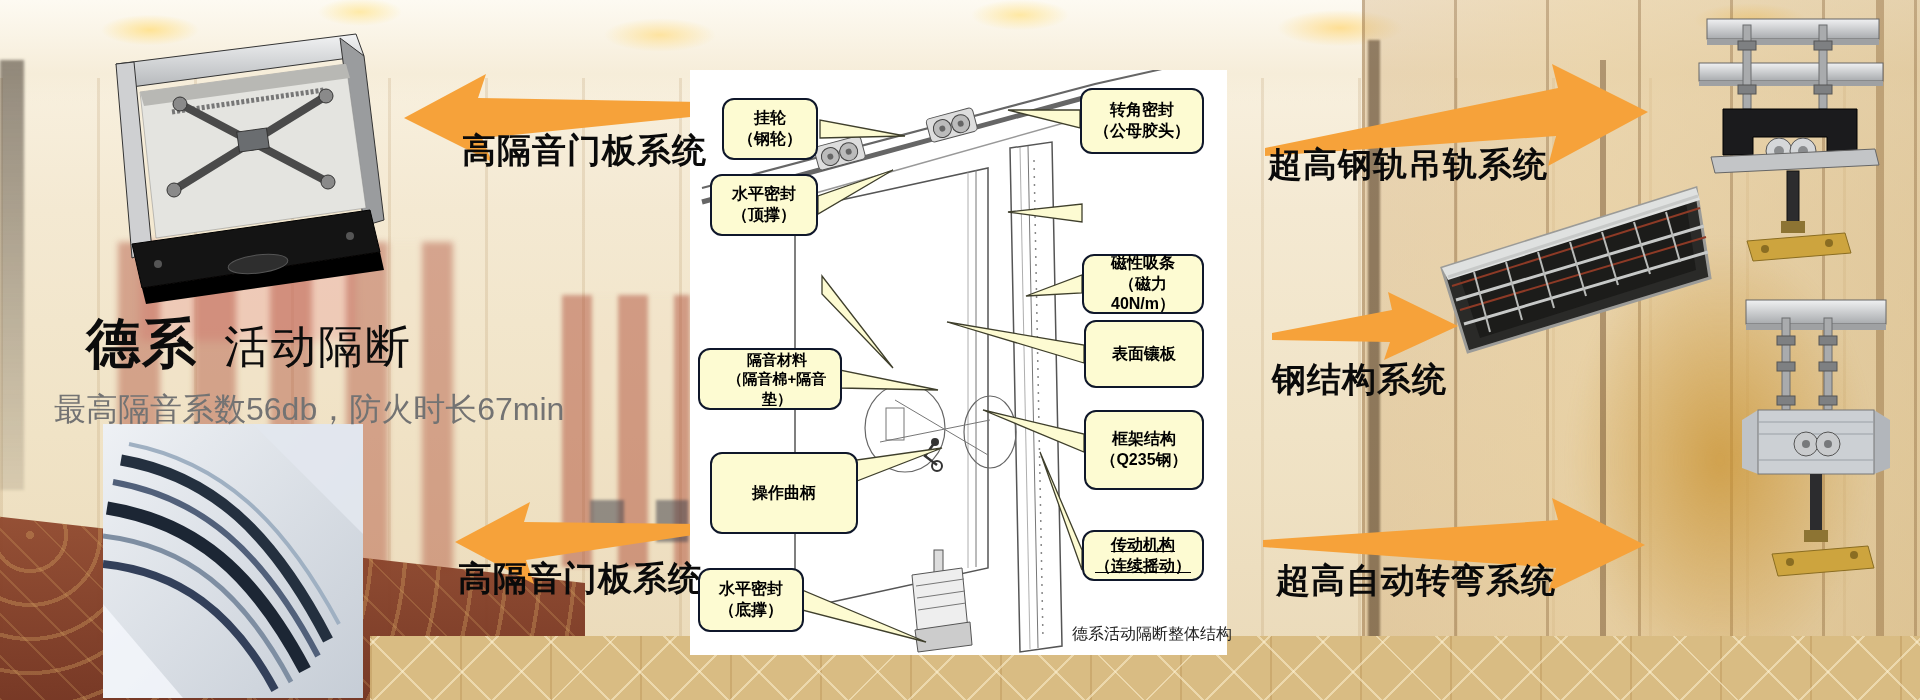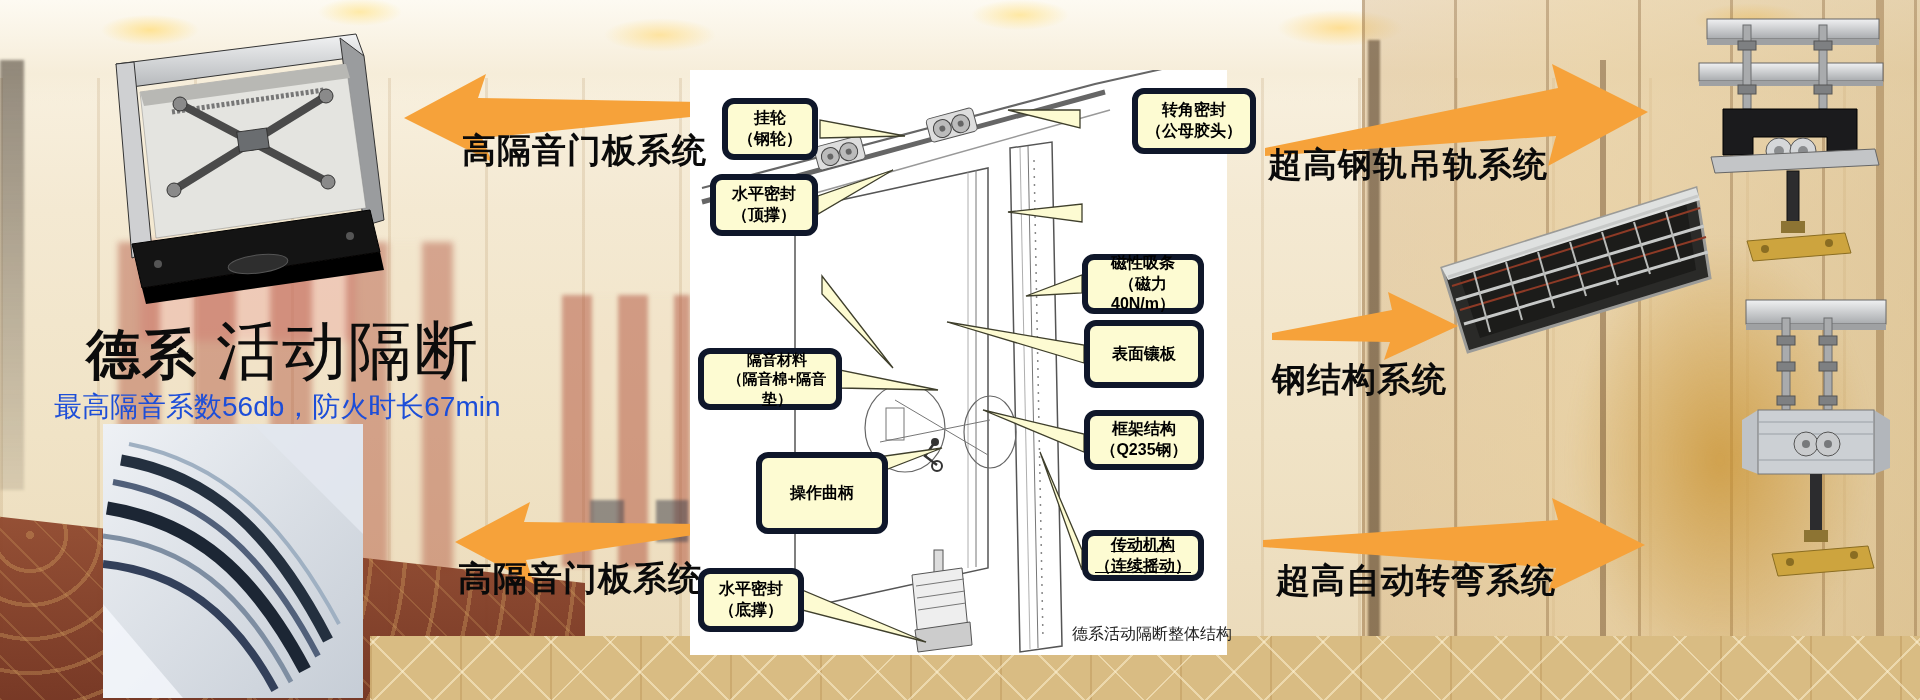--- a/index.html
+++ b/index.html
@@ -42,51 +42,51 @@
     repeating-linear-gradient(90deg,rgba(163,116,52,.25) 0 2px,rgba(163,116,52,0) 2px 90px);}
 
   
   .photo{z-index:15;}
 
   
   .panel{left:690px;top:70px;width:537px;height:585px;background:#ffffff;z-index:20;}
   .panel svg{position:absolute;left:0;top:0;}
 
   
-  .callout{position:absolute;z-index:30;background:#fdfbd2;border:6px solid #0f172a;border-radius:12px;
+  .callout{position:absolute;z-index:30;background:#fdfbd2;border:2px solid #0f172a;border-radius:12px;
     display:flex;flex-direction:column;align-items:center;justify-content:center;text-align:center;
     font-weight:bold;font-size:16px;line-height:1.3;color:#000;padding:2px 3px;box-sizing:border-box;}
   .c-l1{left:722px;top:98px;width:96px;height:62px;}
   .c-l2{left:710px;top:174px;width:108px;height:62px;}
   .c-l3{left:706px;top:252px;width:118px;height:62px;}
   .c-l4{left:698px;top:348px;width:144px;height:62px;font-size:15px;padding-left:17px;}
-  .c-l5{left:710px;top:452px;width:132px;height:82px;margin-left:46px;}
+  .c-l5{left:710px;top:452px;width:148px;height:82px;}
   .c-l6{left:698px;top:568px;width:106px;height:64px;}
-  .c-r1{left:1132px;top:88px;width:124px;height:66px;}
+  .c-r1{left:1080px;top:88px;width:124px;height:66px;}
   .c-r2{left:1082px;top:184px;width:122px;height:60px;}
   .c-r3{left:1082px;top:254px;width:122px;height:60px;}
   .c-r4{left:1084px;top:320px;width:120px;height:68px;align-items:center;}
-  .c-r5{left:1084px;top:410px;width:120px;height:60px;}
+  .c-r5{left:1084px;top:410px;width:120px;height:80px;}
   .c-r6{left:1082px;top:530px;width:122px;height:51px;text-decoration:underline;}
   .caption{position:absolute;left:1072px;top:624px;z-index:30;font-size:16px;color:#222;font-weight:500;white-space:nowrap;}
 
   
   .arrows-svg{position:absolute;left:0;top:0;width:1920px;height:700px;z-index:18;pointer-events:none;}
   .arrow-label{position:absolute;z-index:22;font-weight:900;font-size:34px;color:#0a0a0a;letter-spacing:1px;white-space:nowrap;}
   .al-lt{left:462px;top:128px;}
   .al-lb{left:458px;top:556px;}
   .al-rt{left:1268px;top:142px;}
   .al-rm{left:1272px;top:357px;}
   .al-rb{left:1276px;top:558px;}
 
   
   .brand{position:absolute;left:86px;top:308px;z-index:22;color:#0c0c0c;white-space:nowrap;}
   .brand .b1{font-size:54px;font-weight:900;letter-spacing:2px;}
-  .brand .b2{font-size:64px;font-weight:500;margin-left:18px;letter-spacing:2px;}
-  .subtitle{position:absolute;left:54px;top:388px;z-index:22;font-size:28px;color:#1d4ed8;white-space:nowrap;}
+  .brand .b2{font-size:45px;font-weight:500;margin-left:26px;letter-spacing:2px;}
+  .subtitle{position:absolute;left:54px;top:388px;z-index:22;font-size:32px;color:#737373;white-space:nowrap;}
 </style>
 </head>
 <body>
 
 <div class="stage">
 
   <div class="abs bg-base"></div>
   <div class="abs bg-ceiling"></div>
   <div class="abs bg-lights"></div>
   <div class="abs bg-columns"></div>

